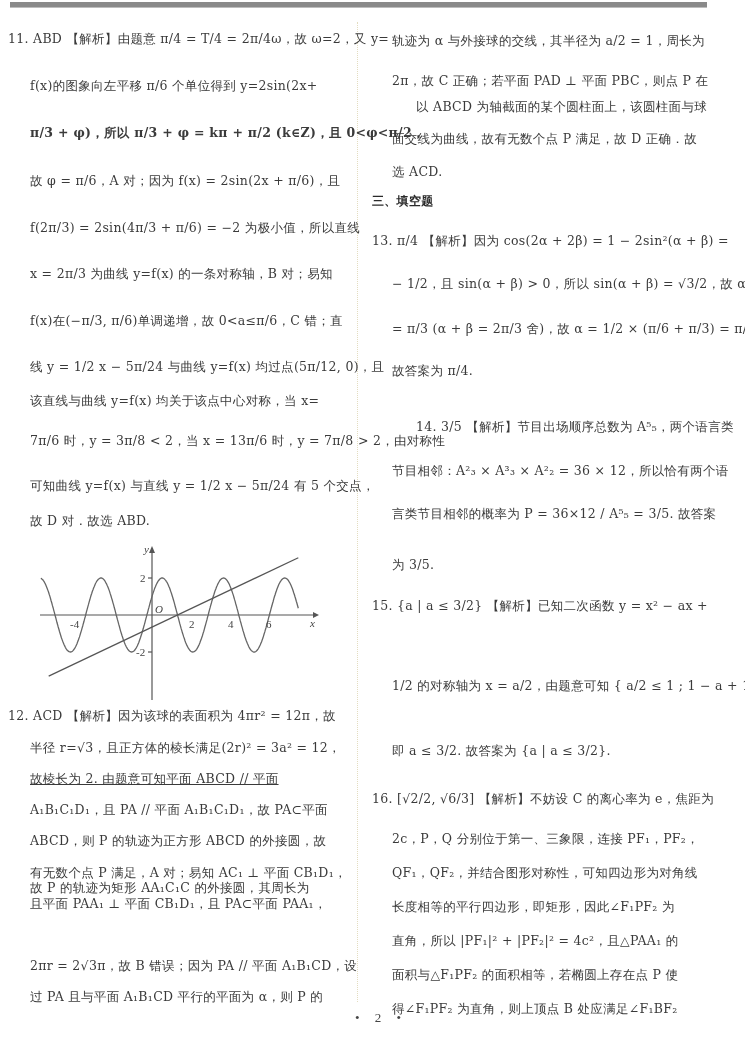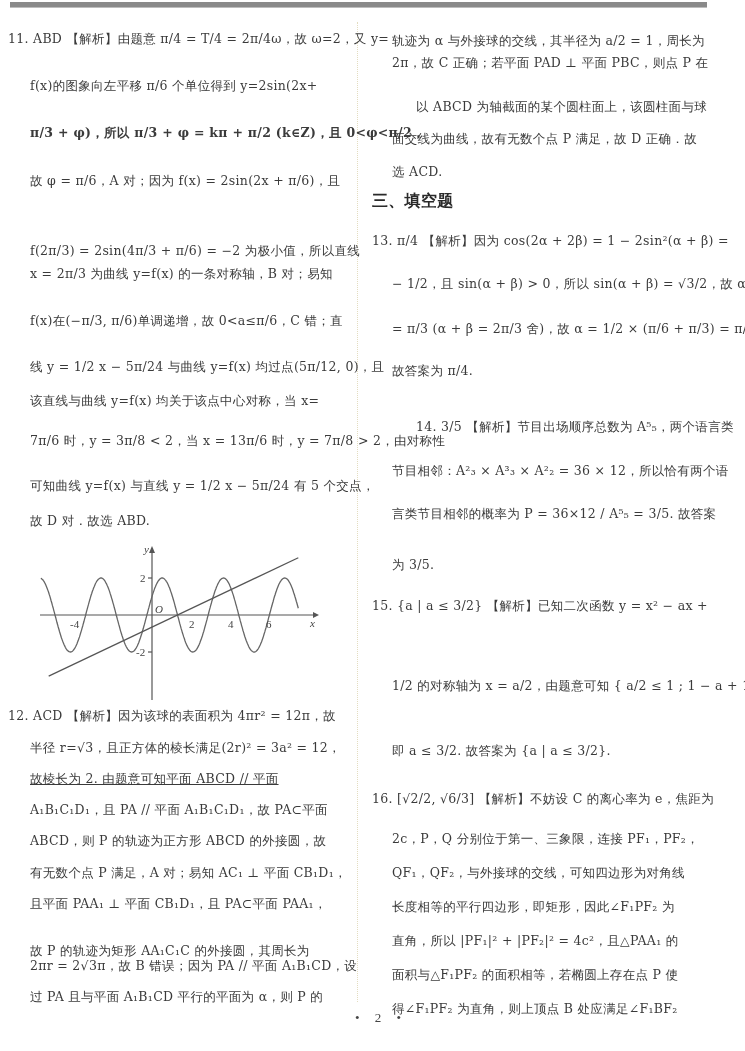--- a/index.html
+++ b/index.html
@@ -6,38 +6,38 @@
   body { width: 745px; height: 1051px; position: relative; overflow: hidden;
          font-family: "DejaVu Serif", "Liberation Serif", serif; color: #3a3a3a; }
   .top-bar { position: absolute; left: 10px; top: 2px; width: 697px; height: 5px;
              background: #8a8a8a; border-bottom: 1px solid #bdbdbd; }
   .col-divider { position: absolute; left: 357px; top: 22px; width: 0; height: 980px;
                  border-left: 1px dotted #e3dcc0; }
   .col { position: absolute; top: 22px; font-size: 12.5px; }
   .col.left { left: 8px; width: 340px; }
   .col.right { left: 372px; width: 336px; }
   .line { position: absolute; white-space: nowrap; line-height: 18px; letter-spacing: 0.3px; }
-  .section-title { font-weight: bold; font-family: "DejaVu Sans", sans-serif; font-size: 16px; color: #2a2a2a; }
+  .section-title { font-weight: bold; font-family: "DejaVu Sans", sans-serif; font-size: 12px; color: #2a2a2a; }
   .page-num { position: absolute; left: 355px; top: 1010px; font-size: 13px; color: #444;
               font-family: "Liberation Serif", serif; letter-spacing: 6px; }
   .graph { position: absolute; left: 0; top: 0; }
 </style>
 </head>
 <body>
 
 <div class="top-bar"></div>
 <div class="col-divider"></div>
 
 <div class="col left">
   <div>
     <div class="line" style="top:8px;left:0;">11. ABD 【解析】由题意 π/4 = T/4 = 2π/4ω，故 ω=2，又 y=</div>
     <div class="line" style="top:55px;left:22px;">f(x)的图象向左平移 π/6 个单位得到 y=2sin(2x+</div>
     <div class="line" style="top:102px;left:22px;font-weight:bold;">π/3 + φ)，所以 π/3 + φ = kπ + π/2 (k∈Z)，且 0&lt;φ&lt;π/2，</div>
     <div class="line" style="top:150px;left:22px;">故 φ = π/6，A 对；因为 f(x) = 2sin(2x + π/6)，且</div>
-    <div class="line" style="top:197px;left:22px;margin-top:23px;">f(2π/3) = 2sin(4π/3 + π/6) = −2 为极小值，所以直线</div>
+    <div class="line" style="top:197px;left:22px;">f(2π/3) = 2sin(4π/3 + π/6) = −2 为极小值，所以直线</div>
     <div class="line" style="top:243px;left:22px;">x = 2π/3 为曲线 y=f(x) 的一条对称轴，B 对；易知</div>
     <div class="line" style="top:290px;left:22px;">f(x)在(−π/3, π/6)单调递增，故 0&lt;a≤π/6，C 错；直</div>
     <div class="line" style="top:336px;left:22px;">线 y = 1/2 x − 5π/24 与曲线 y=f(x) 均过点(5π/12, 0)，且</div>
     <div class="line" style="top:370px;left:22px;">该直线与曲线 y=f(x) 均关于该点中心对称，当 x=</div>
     <div class="line" style="top:410px;left:22px;">7π/6 时，y = 3π/8 &lt; 2，当 x = 13π/6 时，y = 7π/8 &gt; 2，由对称性</div>
     <div class="line" style="top:455px;left:22px;">可知曲线 y=f(x) 与直线 y = 1/2 x − 5π/24 有 5 个交点，</div>
     <div class="line" style="top:490px;left:22px;">故 D 对．故选 ABD.</div>
   </div>
 </div>
 
@@ -72,30 +72,30 @@
 
 <div class="col left">
   <div>
     <div class="line" style="top:685px;left:0;">12. ACD 【解析】因为该球的表面积为 4πr² = 12π，故</div>
     <div class="line" style="top:717px;left:22px;">半径 r=√3，且正方体的棱长满足(2r)² = 3a² = 12，</div>
     <div class="line" style="top:748px;left:22px;text-decoration:underline;">故棱长为 2. 由题意可知平面 ABCD // 平面</div>
     <div class="line" style="top:779px;left:22px;">A₁B₁C₁D₁，且 PA // 平面 A₁B₁C₁D₁，故 PA⊂平面</div>
     <div class="line" style="top:810px;left:22px;">ABCD，则 P 的轨迹为正方形 ABCD 的外接圆，故</div>
     <div class="line" style="top:842px;left:22px;">有无数个点 P 满足，A 对；易知 AC₁ ⊥ 平面 CB₁D₁，</div>
     <div class="line" style="top:873px;left:22px;">且平面 PAA₁ ⊥ 平面 CB₁D₁，且 PA⊂平面 PAA₁，</div>
-    <div class="line" style="top:920px;left:22px;">故 P 的轨迹为矩形 AA₁C₁C 的外接圆，其周长为</div>
+    <div class="line" style="top:857px;left:22px;">故 P 的轨迹为矩形 AA₁C₁C 的外接圆，其周长为</div>
     <div class="line" style="top:935px;left:22px;">2πr = 2√3π，故 B 错误；因为 PA // 平面 A₁B₁CD，设</div>
     <div class="line" style="top:966px;left:22px;">过 PA 且与平面 A₁B₁CD 平行的平面为 α，则 P 的</div>
   </div>
 </div>
 
 <div class="col right">
   <div>
     <div class="line" style="top:10px;left:20px;">轨迹为 α 与外接球的交线，其半径为 a/2 = 1，周长为</div>
-    <div class="line" style="top:32px;left:20px;text-align:center;">2π，故 C 正确；若平面 PAD ⊥ 平面 PBC，则点 P 在</div>
+    <div class="line" style="top:50px;left:20px;text-align:center;">2π，故 C 正确；若平面 PAD ⊥ 平面 PBC，则点 P 在</div>
     <div class="line" style="top:76px;left:20px;margin-left:24px;">以 ABCD 为轴截面的某个圆柱面上，该圆柱面与球</div>
     <div class="line" style="top:108px;left:20px;">面交线为曲线，故有无数个点 P 满足，故 D 正确．故</div>
     <div class="line" style="top:141px;left:20px;">选 ACD.</div>
   </div>
 
   <div class="line section-title" style="top:170px;left:0;">三、填空题</div>
 
   <div>
     <div class="line" style="top:210px;left:0;">13. π/4 【解析】因为 cos(2α + 2β) = 1 − 2sin²(α + β) =</div>
     <div class="line" style="top:253px;left:20px;">− 1/2，且 sin(α + β) &gt; 0，所以 sin(α + β) = √3/2，故 α + β</div>
@@ -112,21 +112,21 @@
 
   <div>
     <div class="line" style="top:575px;left:0;">15. {a | a ≤ 3/2} 【解析】已知二次函数 y = x² − ax +</div>
     <div class="line" style="top:655px;left:20px;">1/2 的对称轴为 x = a/2，由题意可知 { a/2 ≤ 1 ; 1 − a + 1/2 ≥ 0 }，</div>
     <div class="line" style="top:720px;left:20px;">即 a ≤ 3/2. 故答案为 {a | a ≤ 3/2}.</div>
   </div>
 
   <div>
     <div class="line" style="top:768px;left:0;">16. [√2/2, √6/3] 【解析】不妨设 C 的离心率为 e，焦距为</div>
     <div class="line" style="top:808px;left:20px;">2c，P，Q 分别位于第一、三象限，连接 PF₁，PF₂，</div>
-    <div class="line" style="top:842px;left:20px;">QF₁，QF₂，与外接球的交线，可知四边形为对角线</div>
+    <div class="line" style="top:842px;left:20px;">QF₁，QF₂，并结合图形对称性，可知四边形为对角线</div>
     <div class="line" style="top:876px;left:20px;">长度相等的平行四边形，即矩形，因此∠F₁PF₂ 为</div>
     <div class="line" style="top:910px;left:20px;">直角，所以 |PF₁|² + |PF₂|² = 4c²，且△PAA₁ 的</div>
     <div class="line" style="top:944px;left:20px;">面积与△F₁PF₂ 的面积相等，若椭圆上存在点 P 使</div>
     <div class="line" style="top:978px;left:20px;">得∠F₁PF₂ 为直角，则上顶点 B 处应满足∠F₁BF₂</div>
   </div>
 </div>
 
 <div class="page-num">• 2 •</div>
 
 </body></html>

